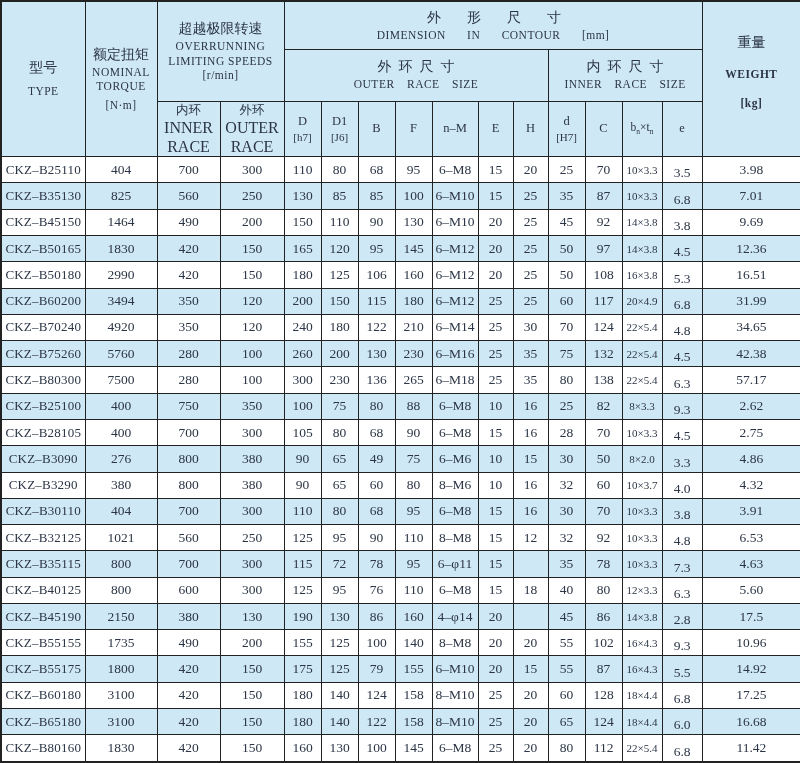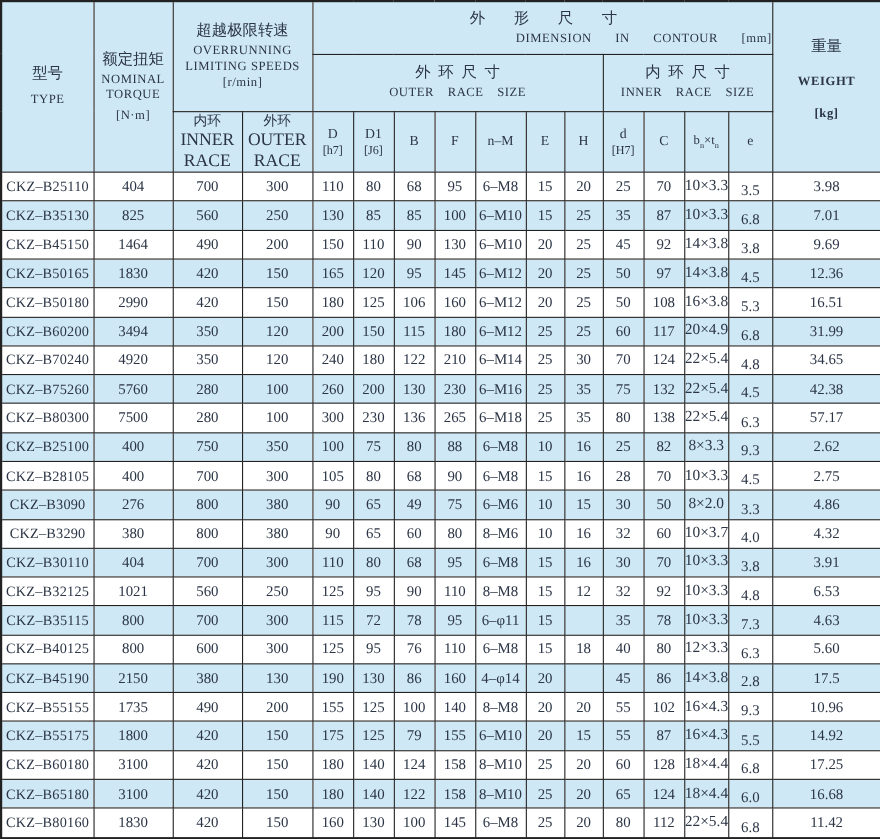--- a/index.html
+++ b/index.html
@@ -18,33 +18,33 @@
   }
   thead th{background:#cfe8f5;font-weight:normal;}
   tr.h1{height:48px;}
   tr.h2{height:52px;}
   tr.h3{height:40px;margin-left:20px;}
   .zh{font-size:14px;line-height:1.35;}
   .en{font-size:11.5px;line-height:1.25;letter-spacing:0.5px;}
   .zh-sm{font-size:12.5px;line-height:1.3;}
   .en-sm{font-size:16px;line-height:1.2;}
   .zh-wide{letter-spacing:26px;padding-left:28px;font-size:14px;}
-  .en-wideword{word-spacing:18px;text-align:right;}
+  .en-wideword{word-spacing:18px;}
   .zh-wide2{letter-spacing:7px;padding-left:7px;font-family:Liberation Mono, monospace;}
   .en-wideword2{word-spacing:9px;}
   .unit-gap{margin-top:4px;}
   .weight-head .zh{margin-bottom:14px;}
   .weight-head .en{margin-bottom:14px;font-weight:bold;}
   .subcol{font-size:12.5px;line-height:1.35;}
   .subcol .tol{font-size:11px;}
   .bt-head{font-size:11.5px;}
   .bt-head sub{font-size:7.5px;}
   tbody td{font-size:13.5px;background:#ffffff;}
   tbody tr.alt td{background:#cfe8f5;}
-  tbody td.small{font-size:14px;}
+  tbody td.small{font-size:11px;}
   tbody td.low{vertical-align:bottom;padding-bottom:1px;}
   tbody td.type{font-size:13px;letter-spacing:0.2px;text-align:center;}
 </style>
 </head>
 <body>
 
 <div class="page">
   <table class="spec">
     <colgroup>
       <col style="width:84px">

